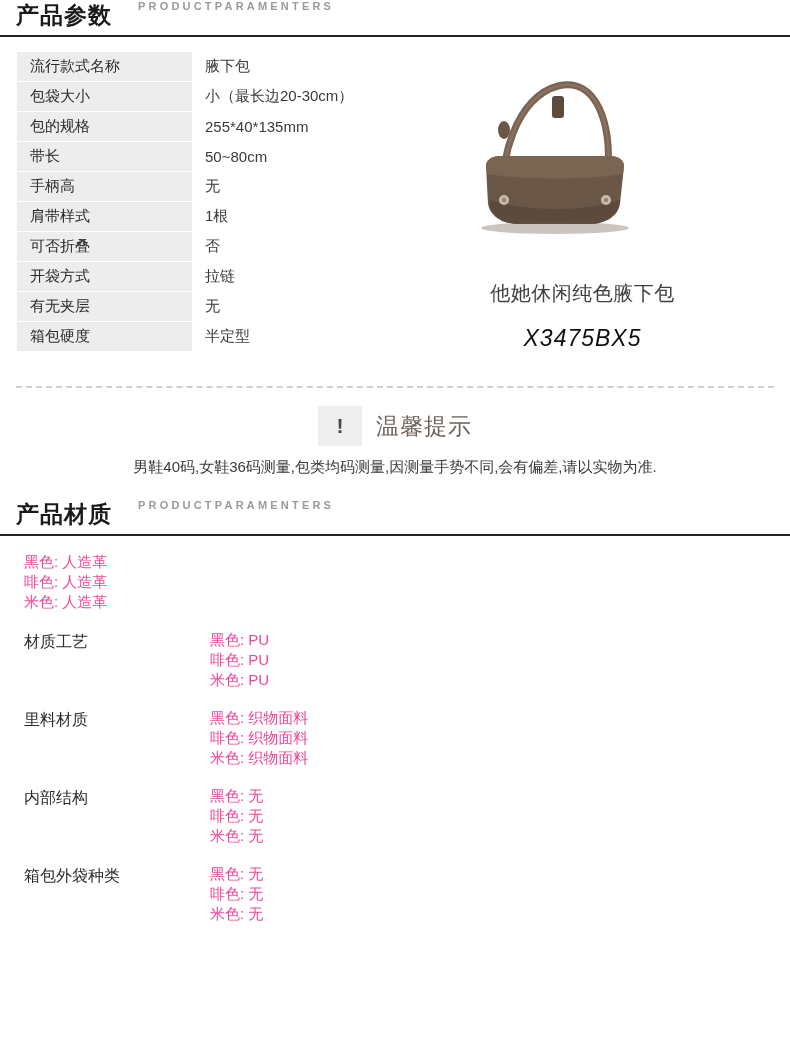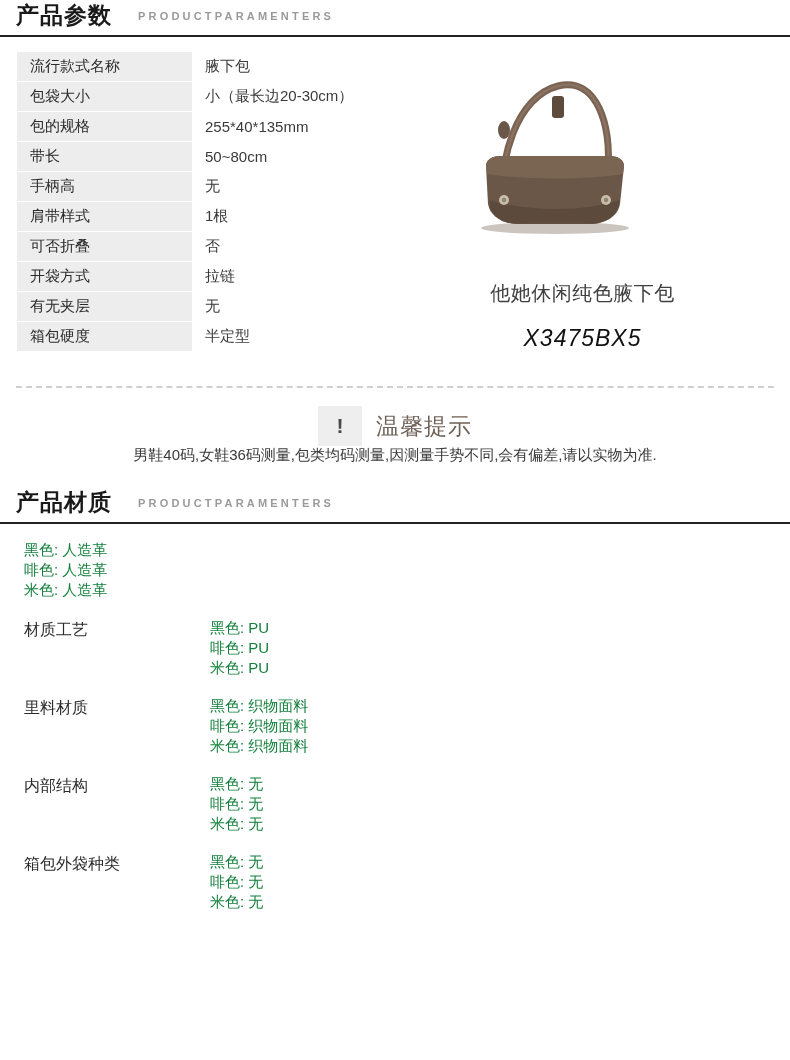--- a/index.html
+++ b/index.html
@@ -13,21 +13,21 @@
   .page {
     position: relative;
     width: 790px;
     height: 1060px;
     overflow: hidden;
   }
 
   
   .section-head {
     display: flex;
-    align-items: center;
+    align-items: flex-start;
     padding: 0 16px;
     border-bottom: 2px solid #222;
     padding-bottom: 4px;
   }
   .section-head .cn {
     font-size: 23px;
     font-weight: bold;
     color: #1a1a1a;
     letter-spacing: 1px;
   }
@@ -125,20 +125,21 @@
     color: #4a4a4a;
     font-weight: bold;
   }
   .tips-title {
     font-size: 23px;
     font-weight: normal;
     color: #6e6157;
     letter-spacing: 1px;
   }
   .tips-text {
+    margin-top: 12px;
     font-size: 15px;
     color: #3a3a3a;
   }
 
   
   .materials-head { margin-top: 22px; }
   .mat-list {
     margin-top: 16px;
     padding: 0 24px;
   }
@@ -147,21 +148,21 @@
     margin-bottom: 18px;
   }
   .mat-label {
     width: 186px;
     font-size: 16px;
     color: #2b2b2b;
     padding-top: 2px;
   }
   .mat-values {
     font-size: 15px;
-    color: #15803d;
+    color: #ec4899;
     line-height: 20px;
   }
   .mat-values div { white-space: nowrap; }
 </style>
 </head>
 <body>
 
 <div class="page">
 
   <div class="section-head">

